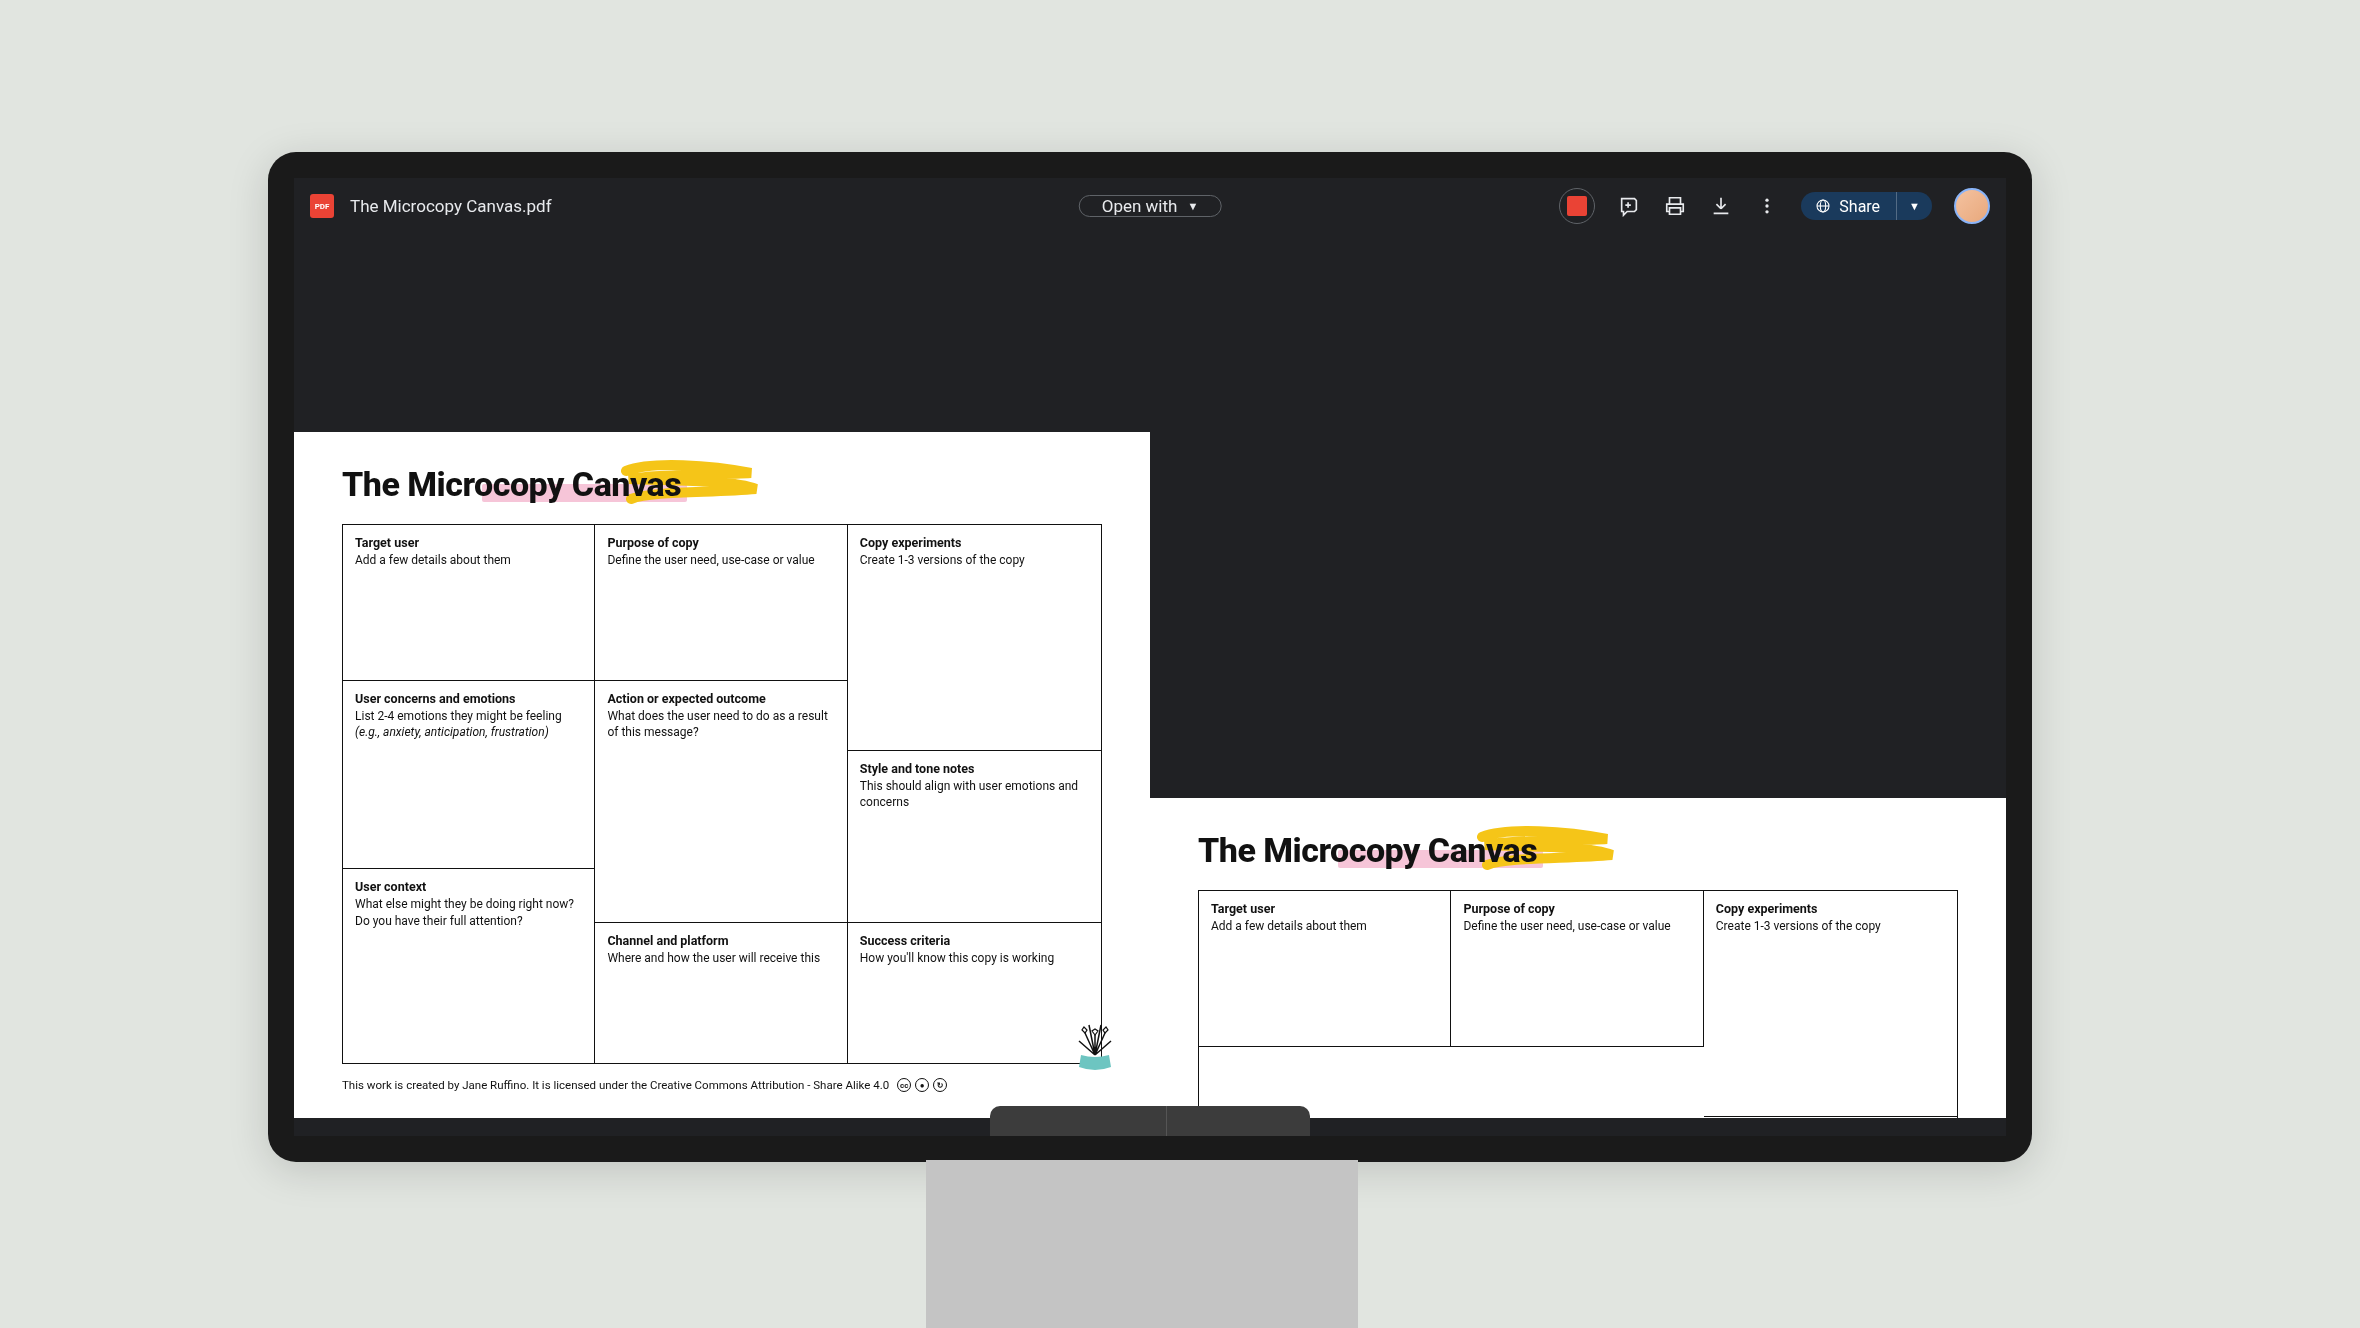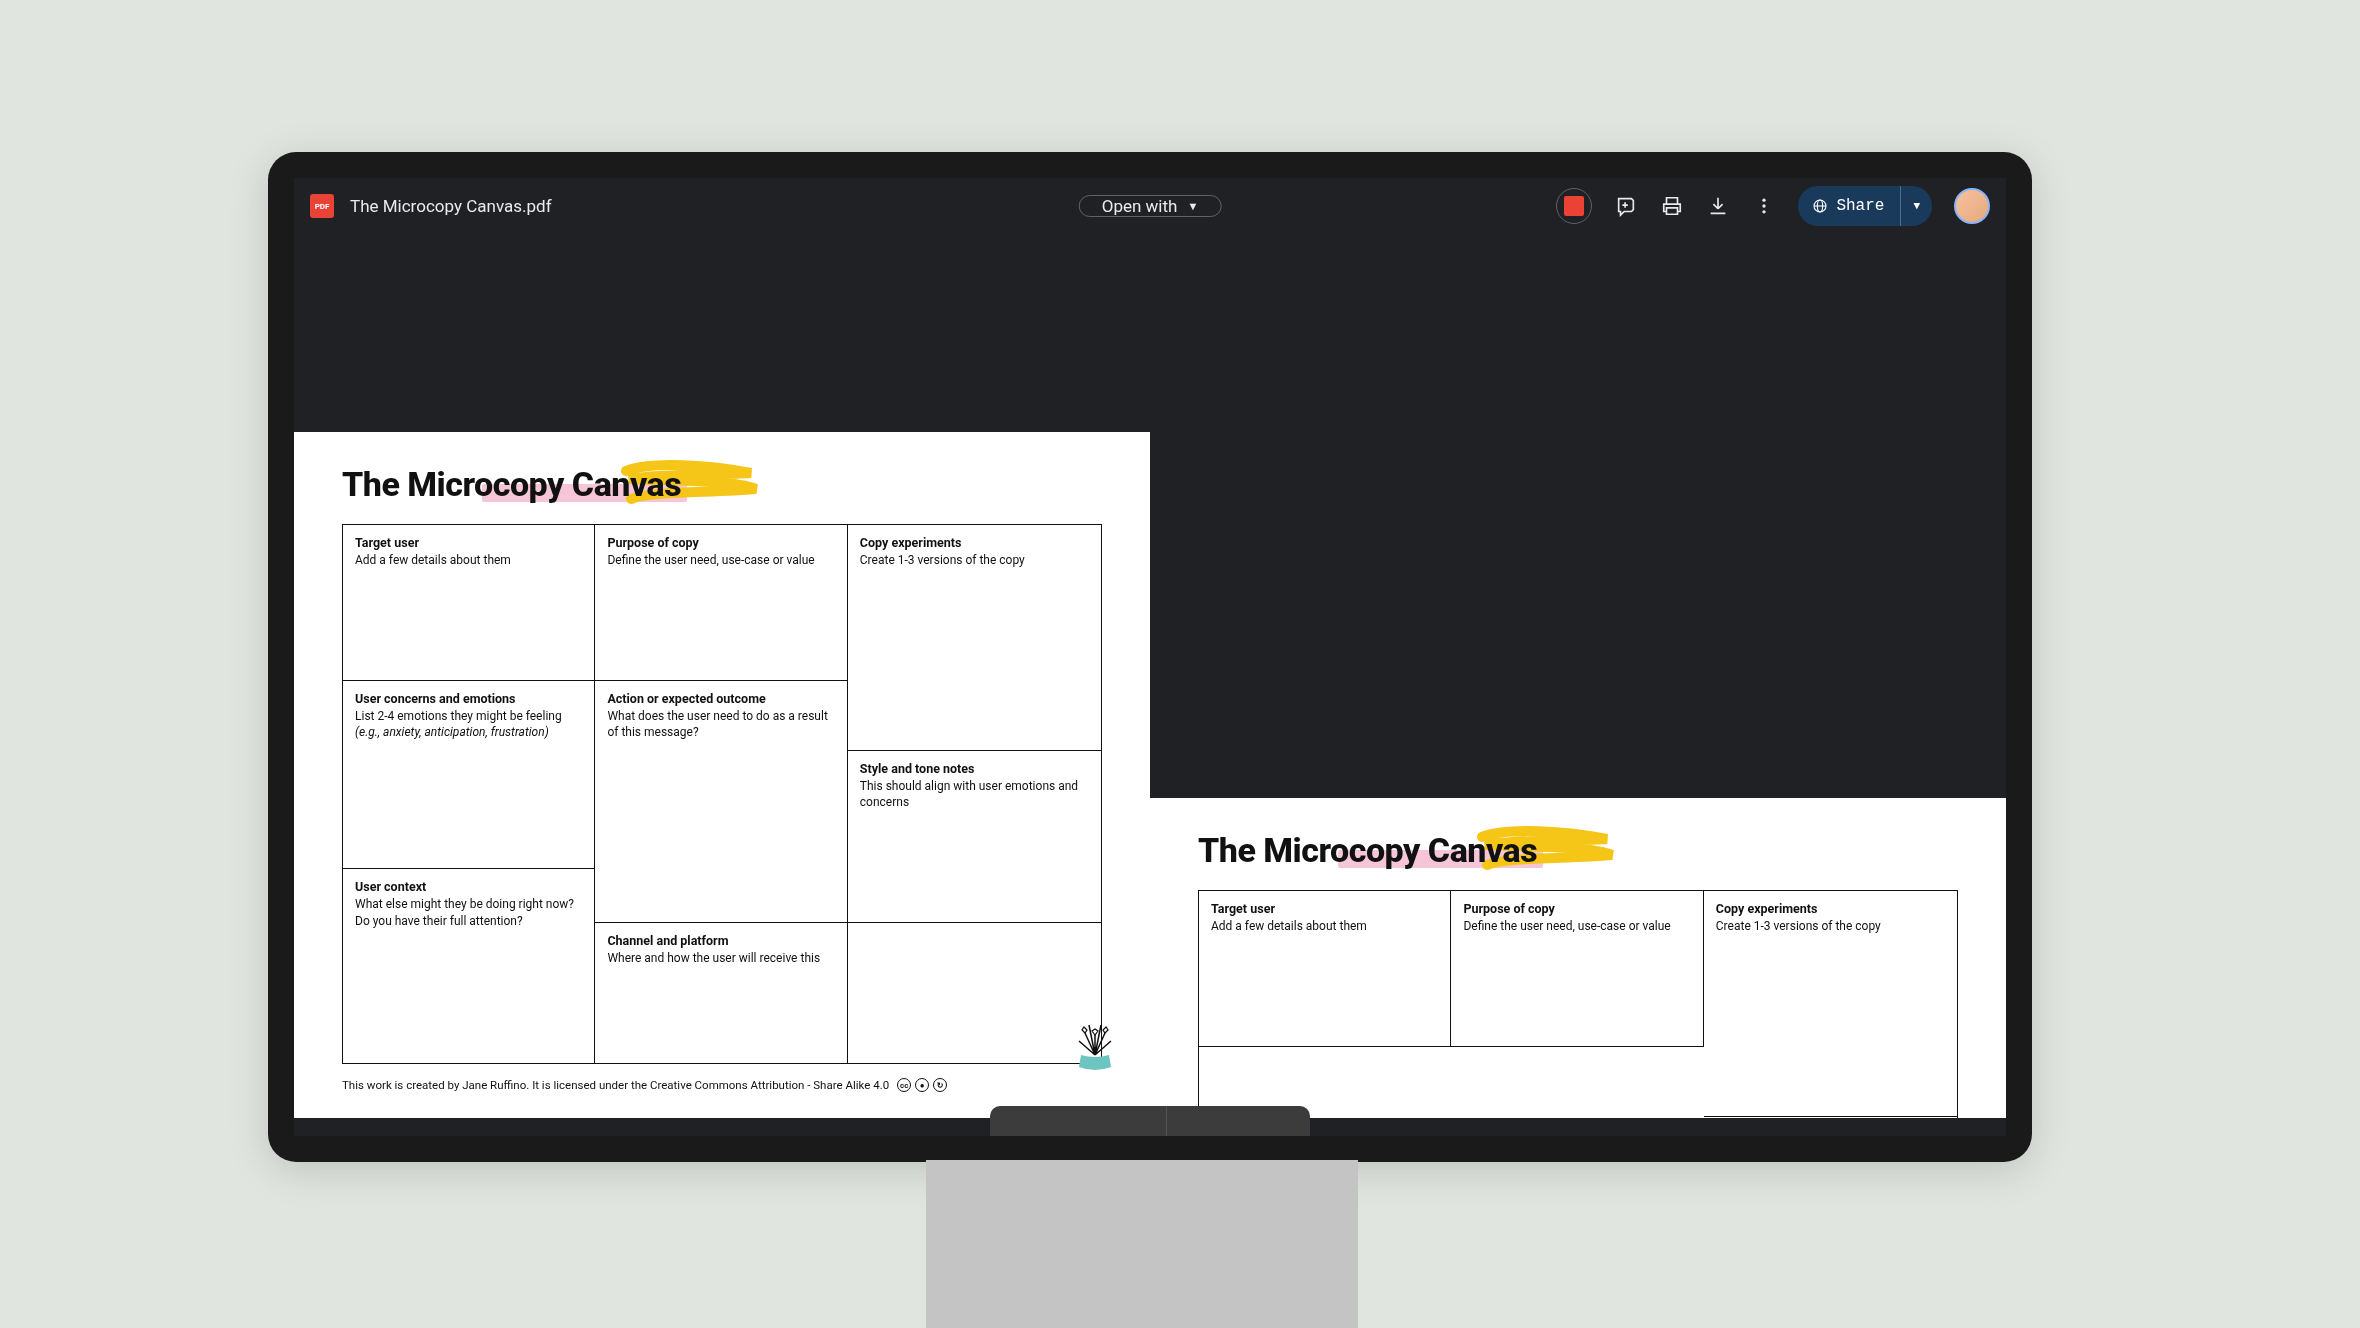--- a/index.html
+++ b/index.html
@@ -112,22 +112,21 @@
   display: flex;
   align-items: center;
   justify-content: center;
   cursor: pointer;
 }
 .share-btn-group {
   display: flex;
   align-items: center;
   background: #1a3a5c;
   border-radius: 22px;
-  height: 40px;
-  font-family: Liberation Mono, monospace;
+  height: 28px;
 }
 .share-btn {
   display: flex;
   align-items: center;
   gap: 8px;
   padding: 0 16px 0 14px;
   font-size: 16px;
   color: #fff;
   border-right: 1px solid rgba(255,255,255,0.25);
   height: 100%;
@@ -400,20 +399,24 @@
             <div class="cell-desc">This should align with user emotions and concerns</div>
           </div>
           <div class="cell c-context">
             <div class="cell-title">User context</div>
             <div class="cell-desc">What else might they be doing right now? Do you have their full attention?</div>
           </div>
           <div class="cell c-channel">
             <div class="cell-title">Channel and platform</div>
             <div class="cell-desc">Where and how the user will receive this</div>
           </div>
+          <div class="cell c-success">
+            <div class="cell-title">Success criteria</div>
+            <div class="cell-desc">How you'll know this copy is working</div>
+          </div>
 
           <svg class="plant" viewBox="0 0 72 72">
             <path d="M20 56 Q36 62 52 56 L50 44 Q36 48 22 44 Z" fill="#6dc5c1"></path>
             <path d="M36 44 L36 24 M36 44 L26 22 M36 44 L46 22 M36 44 L20 30 M36 44 L52 30 M36 44 L30 14 M36 44 L42 14" stroke="#111" stroke-width="1.5" fill="none"></path>
             <path d="M36 24 l-3 -4 l3 -2 l3 2 z M26 22 l-3 -3 l2 -3 l3 3 z M46 22 l3 -3 l-2 -3 l-3 3 z" fill="none" stroke="#111" stroke-width="1.2"></path>
           </svg>
         </div>
 
         <div class="footer-credit">
           <span>This work is created by Jane Ruffino. It is licensed under the Creative Commons Attribution - Share Alike 4.0</span>

